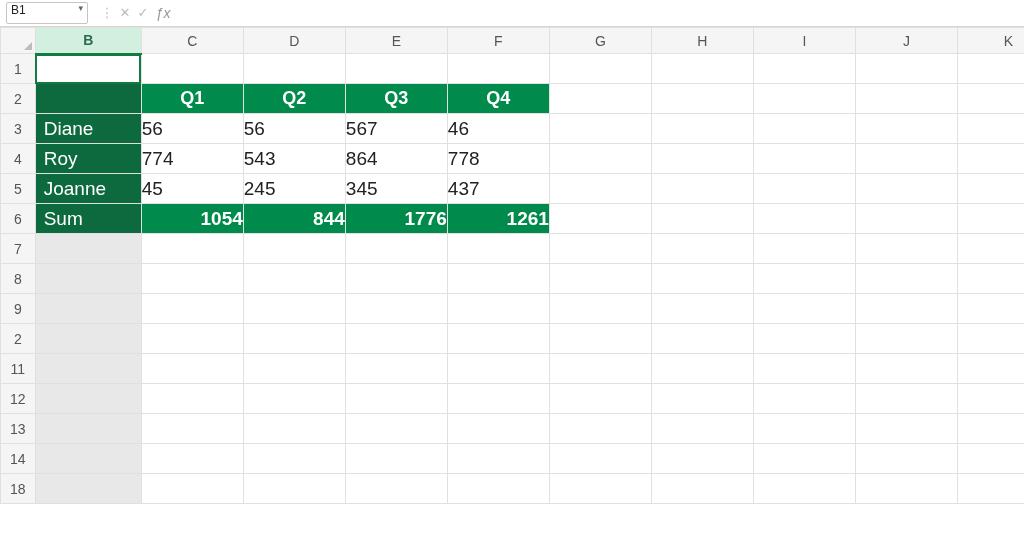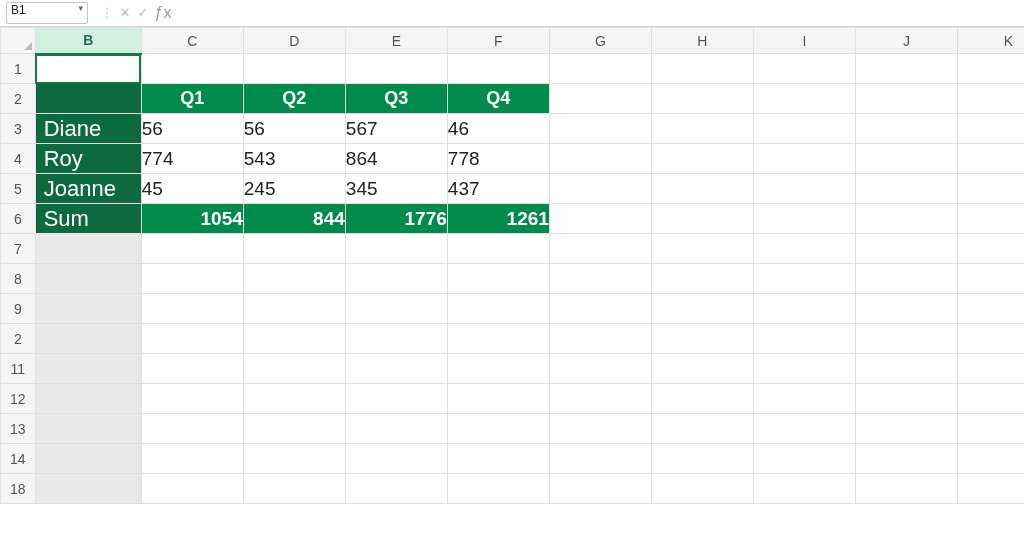--- a/index.html
+++ b/index.html
@@ -40,21 +40,22 @@
     width: 18px;
     text-align: center;
     color: #bbb;
     font-size: 13px;
     line-height: 20px;
   }
   .fb-btn.colon { color:#bbb; }
   .fb-fx {
     width: 22px;
     color: #999;
-    font-size: 16px;
+    font-style: italic;
+    font-size: 14px;
     text-align: center;
   }
   .formula-input {
     flex: 1;
     height: 20px;
     border: none;
     outline: none;
     font-size: 13px;
     padding: 0 4px;
   }
@@ -128,21 +129,21 @@
   td.active-cell {
     background:#fff !important;
     outline:2px solid #107c41;
     outline-offset:-2px;
   }
 
   
   td.tbl-rowlabel {
     background:#0d6a3e;
     color:#fff;
-    font-size:22px;
+    font-size:19px;
     padding-left:8px;
   }
   td.tbl-rowlabelblank { background:#0d6a3e; }
   td.tbl-colhdr {
     background:#008a4b;
     color:#fff;
     font-weight:700;
     font-size:18px;
     text-align:center;
     margin-top:43px;

